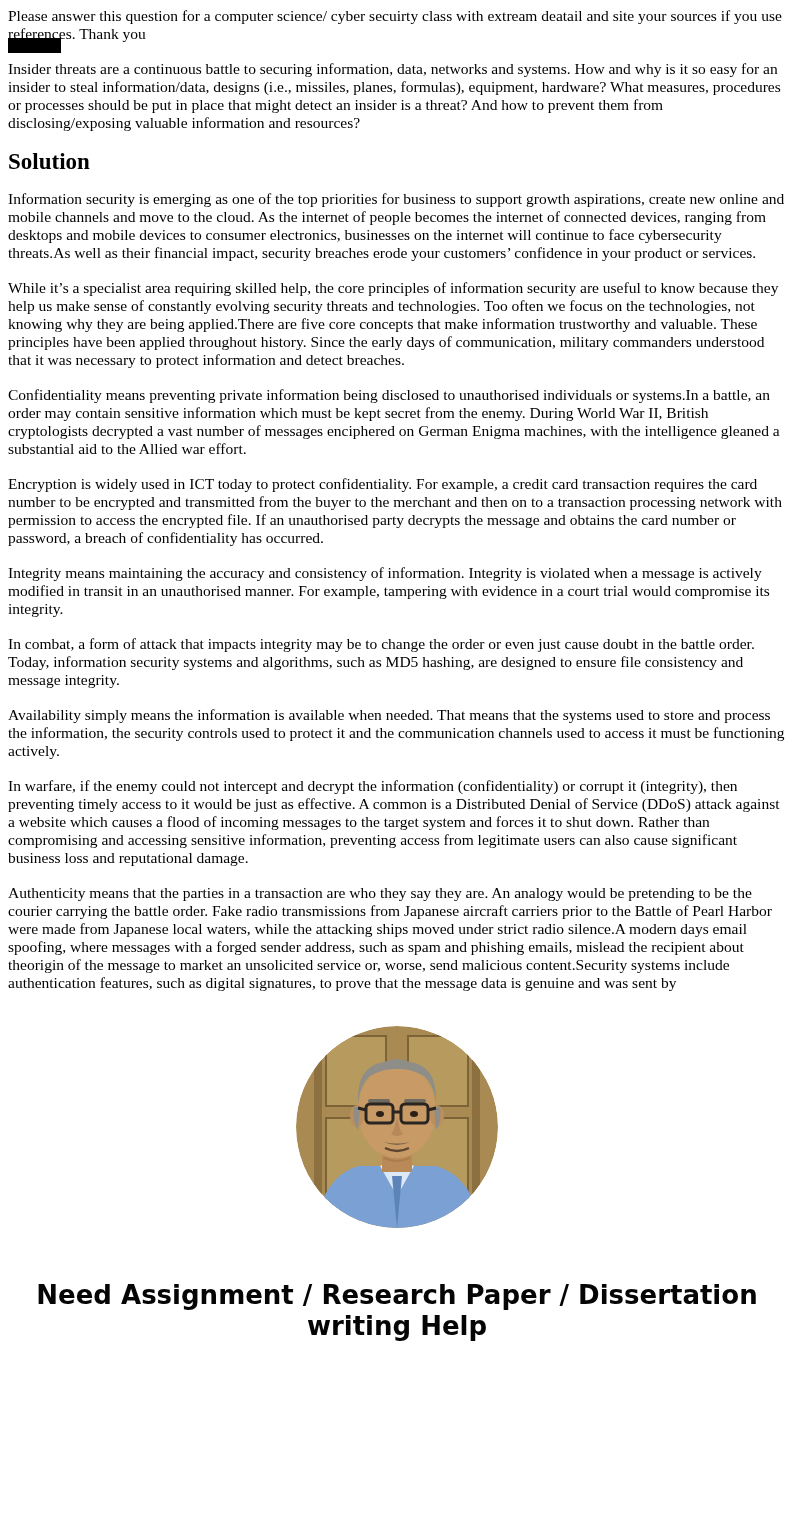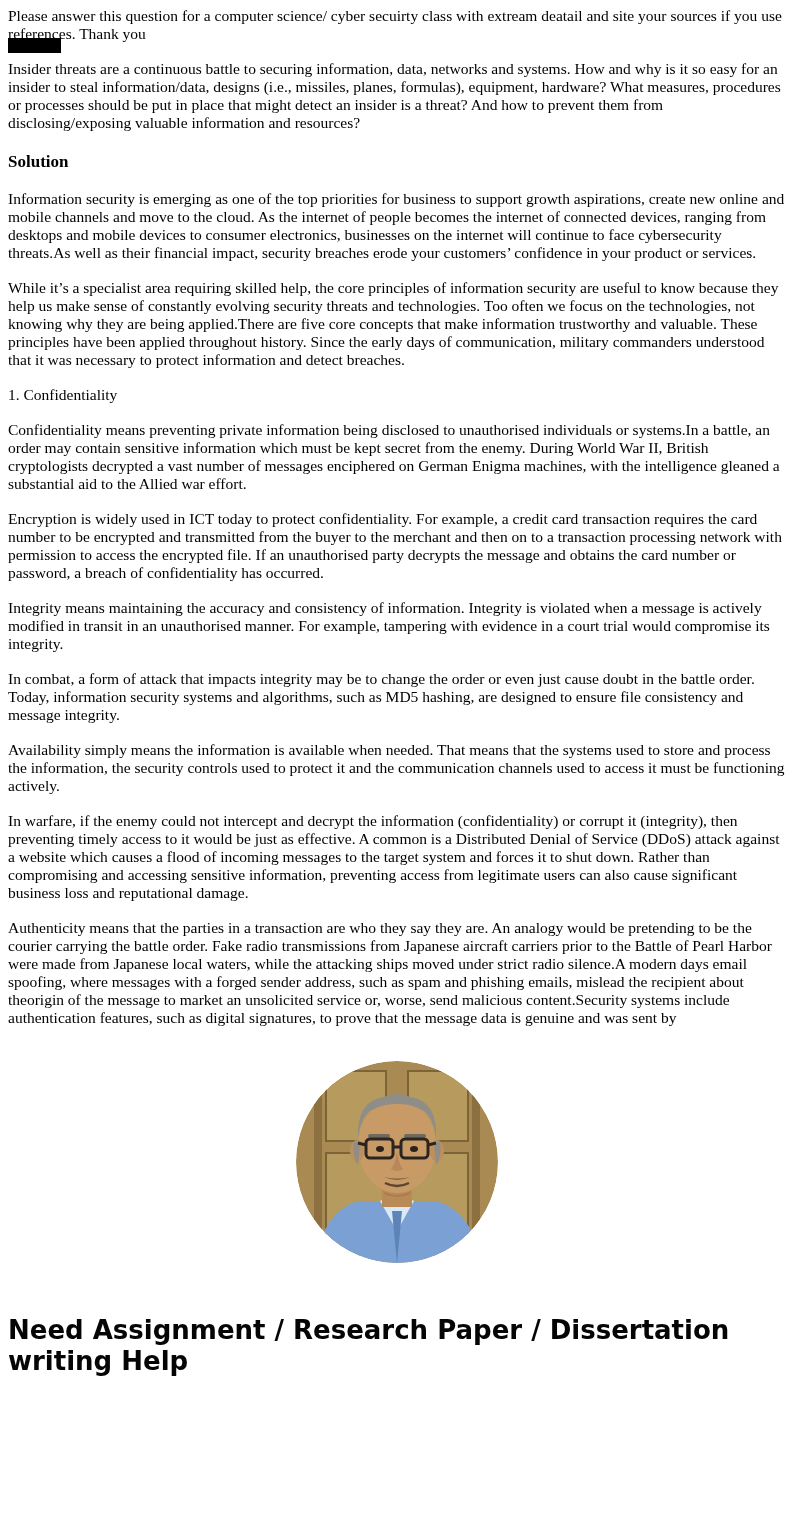--- a/index.html
+++ b/index.html
@@ -17,21 +17,21 @@
     padding: 2px 8px 30px 8px;
     font-family: "Liberation Serif", serif;
     font-size: 15.5px;
     line-height: 18px;
   }
   .doc p {
     margin: 5px 0 17px 0;
   }
   .solution-heading {
     font-family: "Liberation Serif", serif;
-    font-size: 17px;
+    font-size: 23px;
     font-weight: bold;
     margin: 21px 0 19px 0;
     line-height: 18px;
   }
   .redaction {
     position: absolute;
     left: 8px;
     top: 38px;
     width: 53px;
     height: 15px;
@@ -42,20 +42,21 @@
   }
   .photo {
     display: inline-block;
     width: 202px;
     height: 202px;
     border-radius: 50%;
     overflow: hidden;
   }
   .footer-ad {
     margin-top: 48px;
+    text-align: center;
     font-family: "DejaVu Sans", sans-serif;
     font-weight: bold;
     font-size: 26px;
     line-height: 31px;
     color: #050505;
   }
   .footer-ad p {
     margin: 0;
   }
 </style>
@@ -67,21 +68,20 @@
   <p>Please answer this question for a computer science/ cyber secuirty class with extream deatail and site your sources if you use references. Thank you</p>
 
   <div class="redaction" style="background:#000000;"></div>
 
   <p>Insider threats are a continuous battle to securing information, data, networks and systems. How and why is it so easy for an insider to steal information/data, designs (i.e., missiles, planes, formulas), equipment, hardware? What measures, procedures or processes should be put in place that might detect an insider is a threat? And how to prevent them from disclosing/exposing valuable information and resources?</p>
 
   <h2 class="solution-heading">Solution</h2>
 
   <p>Information security is emerging as one of the top priorities for business to support growth aspirations, create new online and mobile channels and move to the cloud. As the internet of people becomes the internet of connected devices, ranging from desktops and mobile devices to consumer electronics, businesses on the internet will continue to face cybersecurity threats.As well as their financial impact, security breaches erode your customers’ confidence in your product or services.</p>
   <p>While it’s a specialist area requiring skilled help, the core principles of information security are useful to know because they help us make sense of constantly evolving security threats and technologies. Too often we focus on the technologies, not knowing why they are being applied.There are five core concepts that make information trustworthy and valuable. These principles have been applied throughout history. Since the early days of communication, military commanders understood that it was necessary to protect information and detect breaches.</p>
-  <p>1. Confidentiality</p>
   <p>Confidentiality means preventing private information being disclosed to unauthorised individuals or systems.In a battle, an order may contain sensitive information which must be kept secret from the enemy. During World War II, British cryptologists decrypted a vast number of messages enciphered on German Enigma machines, with the intelligence gleaned a substantial aid to the Allied war effort.</p>
   <p>Encryption is widely used in ICT today to protect confidentiality. For example, a credit card transaction requires the card number to be encrypted and transmitted from the buyer to the merchant and then on to a transaction processing network with permission to access the encrypted file. If an unauthorised party decrypts the message and obtains the card number or password, a breach of confidentiality has occurred.</p>
   <p>Integrity means maintaining the accuracy and consistency of information. Integrity is violated when a message is actively modified in transit in an unauthorised manner. For example, tampering with evidence in a court trial would compromise its integrity.</p>
   <p>In combat, a form of attack that impacts integrity may be to change the order or even just cause doubt in the battle order. Today, information security systems and algorithms, such as MD5 hashing, are designed to ensure file consistency and message integrity.</p>
   <p>Availability simply means the information is available when needed. That means that the systems used to store and process the information, the security controls used to protect it and the communication channels used to access it must be functioning actively.</p>
   <p>In warfare, if the enemy could not intercept and decrypt the information (confidentiality) or corrupt it (integrity), then preventing timely access to it would be just as effective. A common is a Distributed Denial of Service (DDoS) attack against a website which causes a flood of incoming messages to the target system and forces it to shut down. Rather than compromising and accessing sensitive information, preventing access from legitimate users can also cause significant business loss and reputational damage.</p>
   <p>Authenticity means that the parties in a transaction are who they say they are. An analogy would be pretending to be the courier carrying the battle order. Fake radio transmissions from Japanese aircraft carriers prior to the Battle of Pearl Harbor were made from Japanese local waters, while the attacking ships moved under strict radio silence.A modern days email spoofing, where messages with a forged sender address, such as spam and phishing emails, mislead the recipient about theorigin of the message to market an unsolicited service or, worse, send malicious content.Security systems include authentication features, such as digital signatures, to prove that the message data is genuine and was sent by</p>
 
   <div class="photo-wrap">
     <span class="photo">

